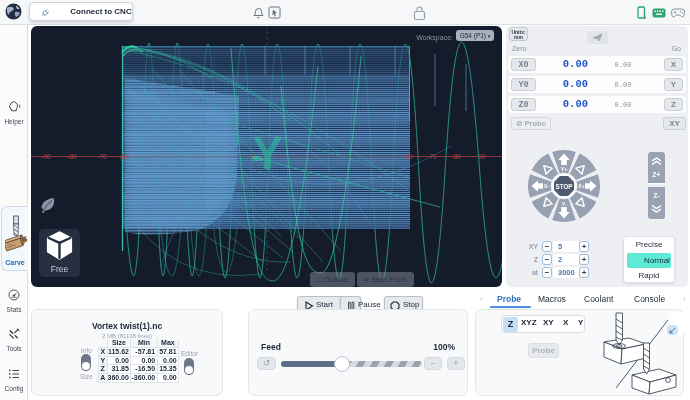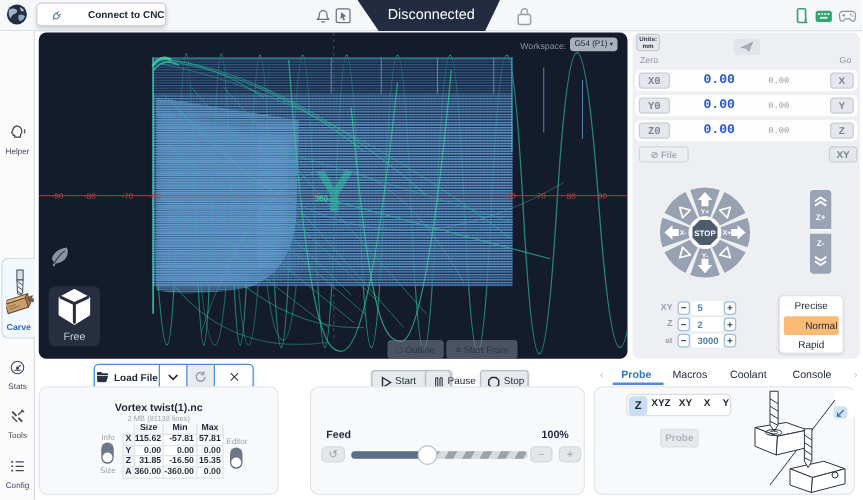--- a/index.html
+++ b/index.html
@@ -79,21 +79,21 @@
     border:1px solid #9dbfdb; border-radius:3px; font-size:8px; color:#36404f;
     text-align:center; line-height:9px; font-weight:bold; }
   .spinval { position:absolute; left:11px; top:0; width:26px; height:11px; background:#fff;
     border-radius:2px; font-size:7.5px; font-weight:bold; color:#4b7fae; line-height:11px;
     padding-left:5px; }
   #speedcard { position:absolute; left:117px; top:210px; width:52px; height:47px;
     background:#fff; border:1px solid #dfe3e8; border-radius:4px;
     box-shadow:0 1px 2px rgba(40,50,70,.12); font-size:8px; color:#1f2734;
     text-align:center; }
   #speedcard div { height:15.6px; line-height:15.6px; }
-  #speedcard .sel { background:#fdba74; border-radius:2px; margin:0 3px;padding-left:16px; }
+  #speedcard .sel { background:#5eead4; border-radius:2px; margin:0 3px;padding-left:16px; }
 
   
   .card { position:absolute; top:309px; height:87px; background:#f8f9fb;
     border:1px solid #e3e6ea; border-radius:7px; }
   #loadgroup { position:absolute; left:75px; top:291px; width:128px; height:21px;
     background:#fff; border:1px solid #4a90d9; border-radius:4px;
     box-shadow:0 2px 3px rgba(40,50,70,.15); display:flex; }
   #loadgroup .seg { height:100%; border-left:1px solid #4a90d9; text-align:center; }
   #loadgroup .seg:first-child { border-left:none; }
   .ctrlbtn { position:absolute; top:296px; height:18px; background:#e7e9ec;
@@ -171,23 +171,20 @@
       <g fill="none" stroke="#6b7280" stroke-width="2">
         <path d="M11 3 a6 6 0 0 1 6 6 c0 5 2 7 3 8 H2 c1-1 3-3 3-8 a6 6 0 0 1 6-6Z"></path>
         <path d="M8.5 20 a2.7 2.7 0 0 0 5 0"></path>
       </g>
     </svg>
 
     <svg class="abs" style="left:268px;top:6px" width="13" height="13" viewBox="0 0 26 26">
       <rect x="2" y="2" width="22" height="22" rx="3" fill="none" stroke="#6b7280" stroke-width="2"></rect>
       <path d="M10 7 L18 14 L14 15 L16 20 L13.5 21 L11.5 16 L8.5 19 Z" fill="#6b7280"></path>
     </svg>
-    <div id="trap">
-        <span>Disconnected</span>
-      </div>
 
     <svg class="abs" style="left:413px;top:5px" width="13" height="16" viewBox="0 0 26 32">
       <g fill="none" stroke="#9aa1ab" stroke-width="2.4">
         <rect x="3" y="13" width="20" height="16" rx="3"></rect>
         <path d="M8 13 V9 a5 5 0 0 1 10 0 v4"></path>
       </g>
     </svg>
 
     <svg class="abs" style="left:636px;top:6px" width="12" height="14" viewBox="0 0 24 28">
       <g fill="none" stroke="#2fa572" stroke-width="2.6">
@@ -421,21 +418,21 @@
         <div class="gobtn">Y</div>
     </div>
     <div class="drorow" style="top:70px">
       <div class="axisbtn">Z0</div>
         <div class="droval">0.00</div>
       <div class="droval2">0.00</div>
         <div class="gobtn">Z</div>
     </div>
     <div class="abs" style="left:5px;top:91px;width:40px;height:13px;background:#eceef1;
       border:1px solid #d2d6dc;border-radius:3px;color:#a7adb7;font-size:7.5px;
-      font-weight:bold;text-align:center;line-height:12px">⊘ File</div>
+      font-weight:bold;text-align:center;line-height:12px">⊘ Probe</div>
     <div class="abs" style="left:157px;top:91px;width:23px;height:13px;background:#e4e7eb;
       border:1px solid #c9cdd4;border-radius:3px;color:#7d8695;font-size:8px;
       font-weight:bold;text-align:center;line-height:12px">XY</div>
 
     <svg class="abs" style="left:21px;top:123px" width="74" height="74" viewBox="0 0 74 74">
       <g fill="#98a1b2">
         <path d="M25.2 3.0 A36.0 36.0 0 0 1 48.8 3.0 L41.3 24.5 A13.2 13.2 0 0 0 32.7 24.5 Z"></path>
         <path d="M52.7 4.6 A36.0 36.0 0 0 1 69.4 21.3 L48.9 31.3 A13.2 13.2 0 0 0 42.7 25.1 Z"></path>
         <path d="M71.0 25.2 A36.0 36.0 0 0 1 71.0 48.8 L49.5 41.3 A13.2 13.2 0 0 0 49.5 32.7 Z"></path>
         <path d="M69.4 52.7 A36.0 36.0 0 0 1 52.7 69.4 L42.7 48.9 A13.2 13.2 0 0 0 48.9 42.7 Z"></path>
@@ -508,45 +505,20 @@
       <div class="spinbtn" style="left:37px">+</div>
     </div>
 
     <div id="speedcard">
       <div>Precise</div>
       <div class="sel">Normal</div>
       <div>Rapid</div>
     </div>
   </div>
 
-  <div id="loadgroup">
-    <div class="seg" style="width:51px">
-      <svg style="vertical-align:-1px" width="10" height="9" viewBox="0 0 20 18">
-        <path d="M1 3 a2 2 0 0 1 2-2 h5 l2 2 h7 a2 2 0 0 1 2 2 v1 H1 Z" fill="#2a3342"></path>
-        <path d="M1 7 h18 l-2.5 9 a2 2 0 0 1 -2 1.5 H3.5 a2 2 0 0 1 -2 -1.5 Z" fill="#2a3342"></path>
-      </svg>
-      <span style="font-size:8px;font-weight:bold;color:#1d2738;line-height:19px"> Load File</span>
-    </div>
-    <div class="seg" style="width:22px">
-      <svg style="margin-top:7px" width="9" height="6" viewBox="0 0 18 12">
-        <path d="M2 2 L9 9 L16 2" fill="none" stroke="#1d2738" stroke-width="2.6"></path>
-      </svg>
-    </div>
-    <div class="seg" style="width:22px;background:#e8eaee">
-      <svg style="margin-top:4px" width="11" height="11" viewBox="0 0 22 22">
-        <path d="M18 11 a7 7 0 1 1 -2-5" fill="none" stroke="#9aa1ad" stroke-width="2.4"></path>
-        <path d="M16 2 v5 h-5" fill="none" stroke="#9aa1ad" stroke-width="2.4"></path>
-      </svg>
-    </div>
-    <div class="seg" style="width:31px">
-      <svg style="margin-top:5px" width="9" height="9" viewBox="0 0 18 18">
-        <path d="M3 3 L15 15 M15 3 L3 15" stroke="#343c4a" stroke-width="1.8"></path>
-      </svg>
-    </div>
-  </div>
 
   <div class="ctrlbtn" style="left:297px;width:64px">
     <svg class="abs" style="left:6px;top:3.5px" width="10" height="10" viewBox="0 0 20 20">
       <path d="M4 2 L17 10 L4 18 Z" fill="none" stroke="#1d2738" stroke-width="2.2"></path>
     </svg>
     <span class="abs" style="left:18px;top:0">Start</span>
   </div>
   <div class="ctrlbtn" style="left:340px;width:21px">
     <svg class="abs" style="left:5px;top:3.5px" width="10" height="10" viewBox="0 0 20 20">
       <path d="M5 2.5 h3.5 v15 H5 Z M12 2.5 h3.5 v15 H12 Z" fill="none" stroke="#1d2738" stroke-width="1.6"></path>

